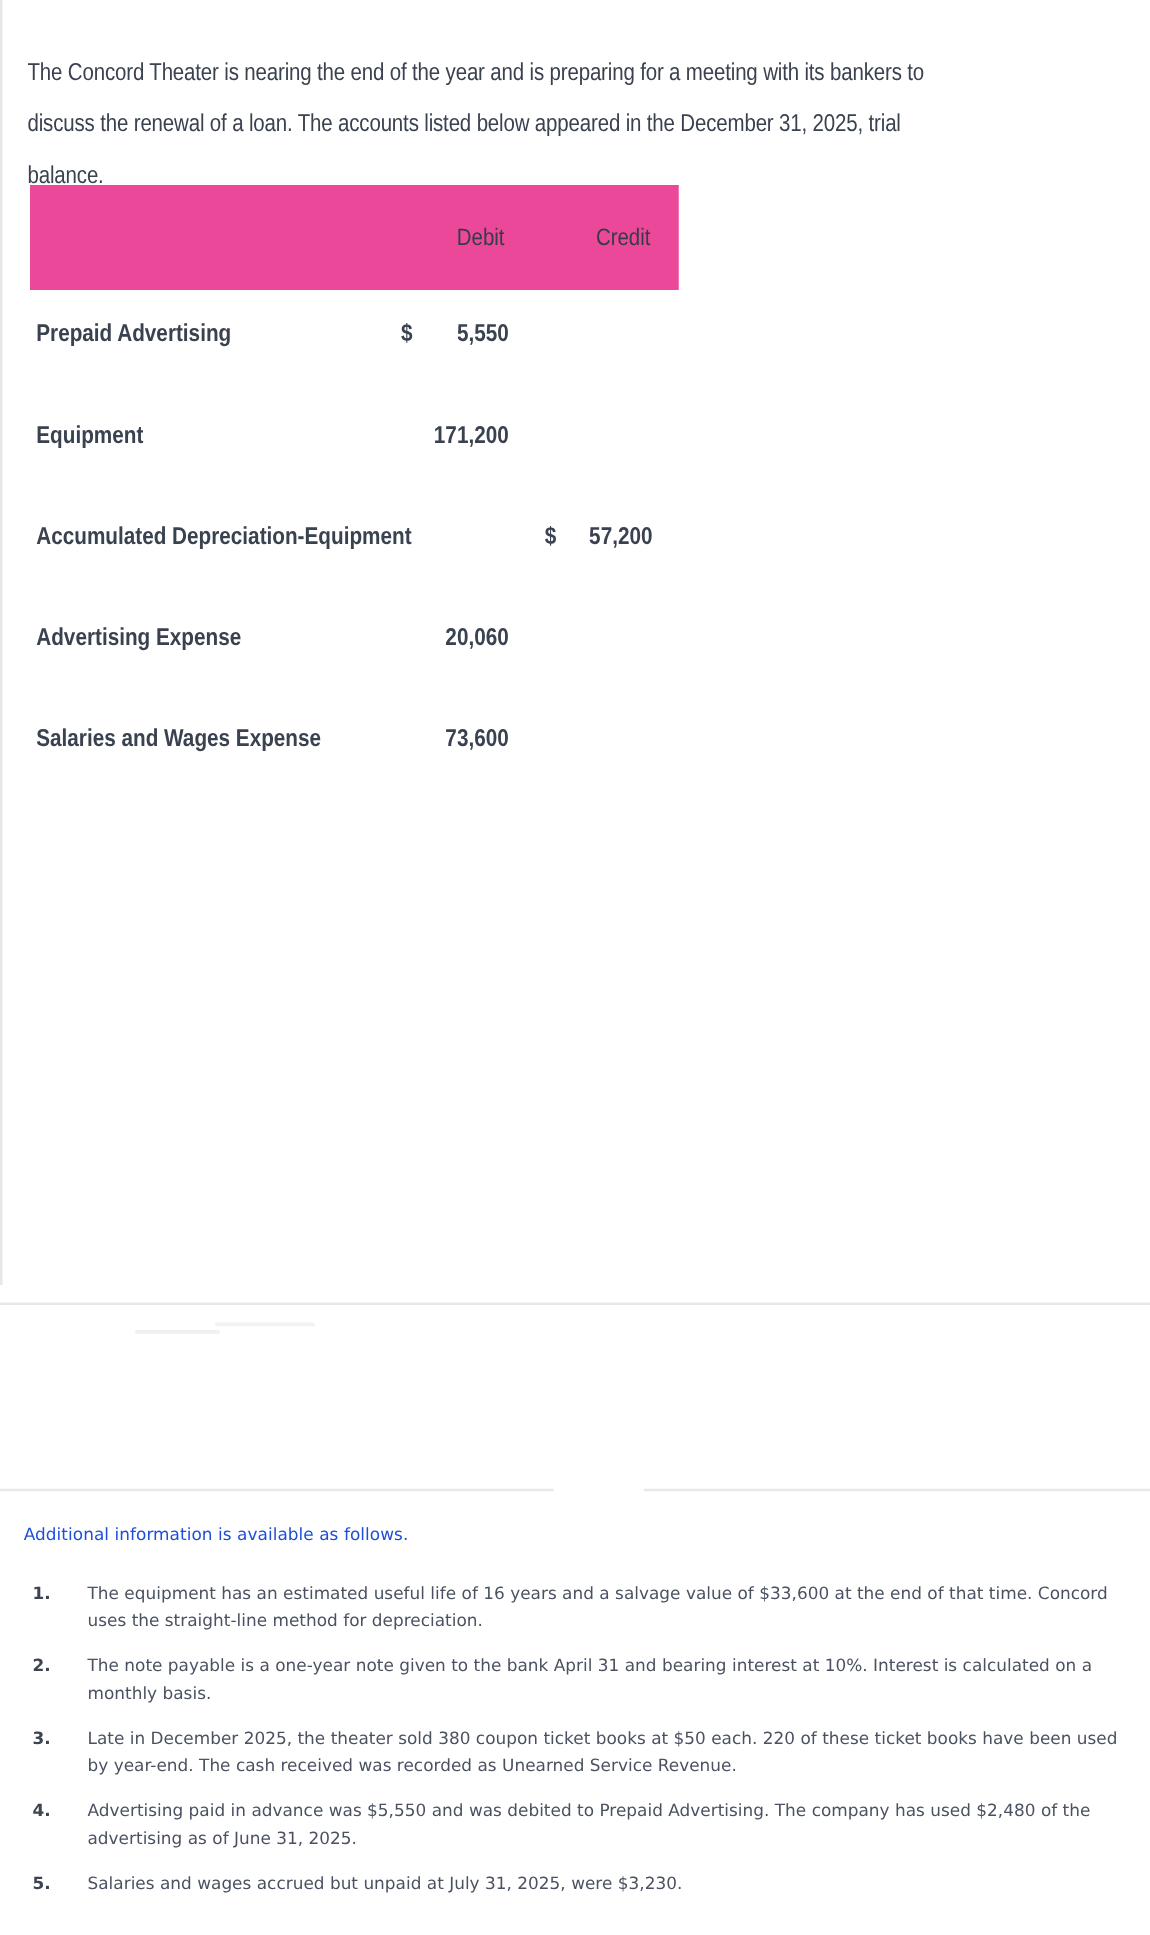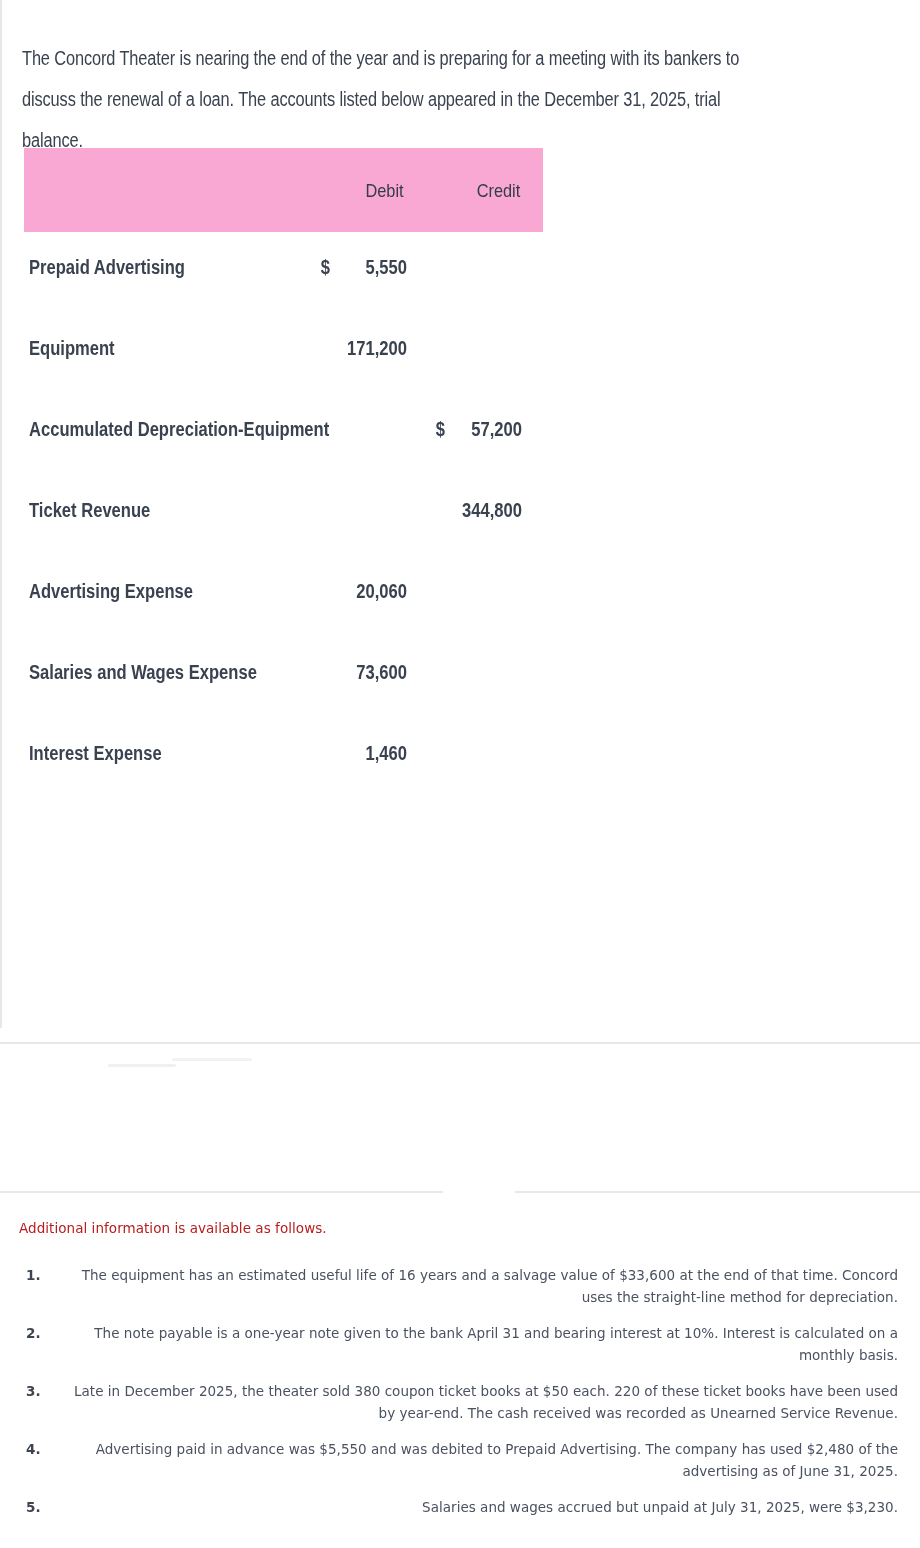--- a/index.html
+++ b/index.html
@@ -47,21 +47,21 @@
     position: absolute;
     left: 0;
     top: 148px;
     width: 560px;
   }
   .tb-head {
     position: relative;
     width: 519px;
     margin-left: 22px;
     height: 84px;
-    background: #f9a8d4;
+    background: #ec4899;
   }
   .tb-head .col-debit,
   .tb-head .col-credit {
     position: absolute;
     top: 32px;
     font-size: 19px;
     color: #343c48;
     transform: scaleX(0.86);
     font-weight: 400;
   }
@@ -150,21 +150,21 @@
     left: 0;
     top: 1212px;
     width: 920px;
     font-family: "DejaVu Sans", sans-serif;
   }
   #additional-info .ai-heading {
     position: absolute;
     left: 19px;
     top: 8px;
     font-size: 13.5px;
-    color: #b91c1c;
+    color: #1d4ed8;
     letter-spacing: 0.05px;
   }
   .ai-list {
     position: absolute;
     left: 0;
     top: 53px;
     width: 920px;
   }
   .ai-item {
     position: relative;
@@ -180,21 +180,20 @@
     color: #3d4450;
     line-height: 21.5px;
   }
   .ai-text {
     flex: 1 1 auto;
     padding-right: 22px;
     font-size: 13.5px;
     line-height: 21.5px;
     color: #4a5160;
     letter-spacing: 0.02px;
-    text-align: right;
   }
 </style>
 </head>
 <body>
 
 <div id="problem-card">
 
   <p class="intro-text">The Concord Theater is nearing the end of the year and is preparing for a meeting with its bankers to discuss the renewal of a loan. The accounts listed below appeared in the December 31, 2025, trial balance.</p>
 
   <div id="trial-balance">
@@ -213,34 +212,26 @@
         <div class="tb-row">
           <span class="acct">Equipment</span>
           <span class="amt-d">171,200</span>
         </div>
         <div class="tb-row">
           <span class="acct">Accumulated Depreciation-Equipment</span>
           <span class="cur-c">$</span>
           <span class="amt-c">57,200</span>
         </div>
         <div class="tb-row">
-          <span class="acct">Ticket Revenue</span>
-          <span class="amt-c">344,800</span>
-        </div>
-        <div class="tb-row">
           <span class="acct">Advertising Expense</span>
           <span class="amt-d">20,060</span>
         </div>
         <div class="tb-row">
           <span class="acct">Salaries and Wages Expense</span>
           <span class="amt-d">73,600</span>
-        </div>
-        <div class="tb-row">
-          <span class="acct">Interest Expense</span>
-          <span class="amt-d">1,460</span>
         </div>
       </div>
 
   </div>
 </div>
 
 <div id="divider-upper"></div>
 <div class="ghost" id="ghost-a"></div>
 <div class="ghost" id="ghost-b"></div>
 

